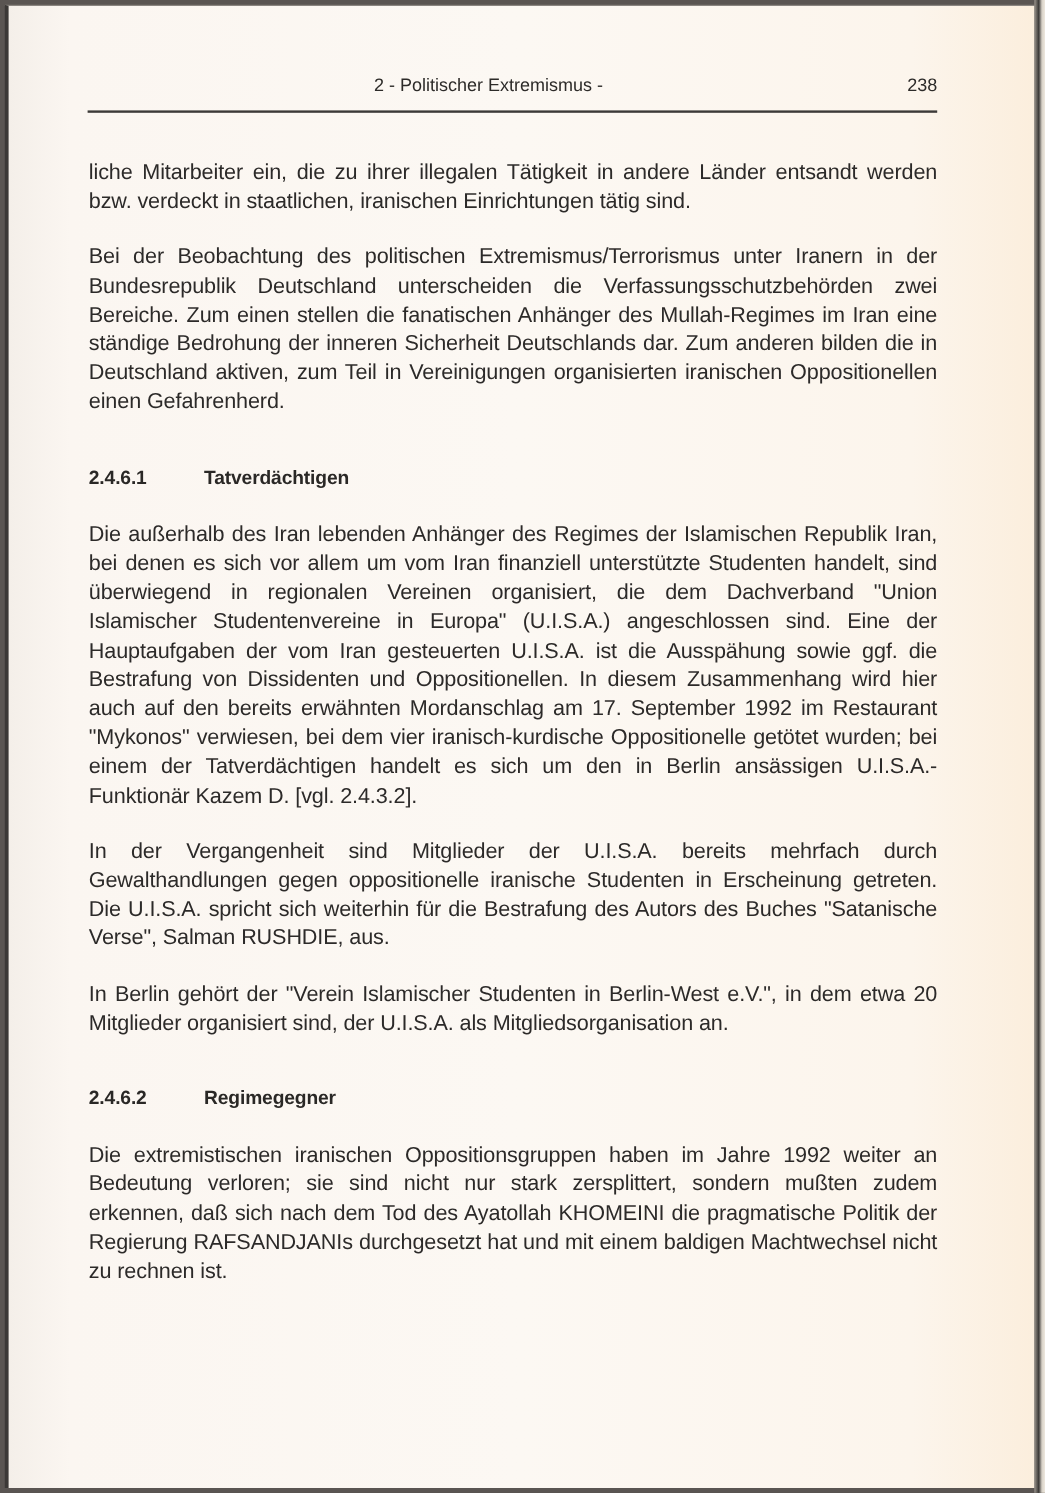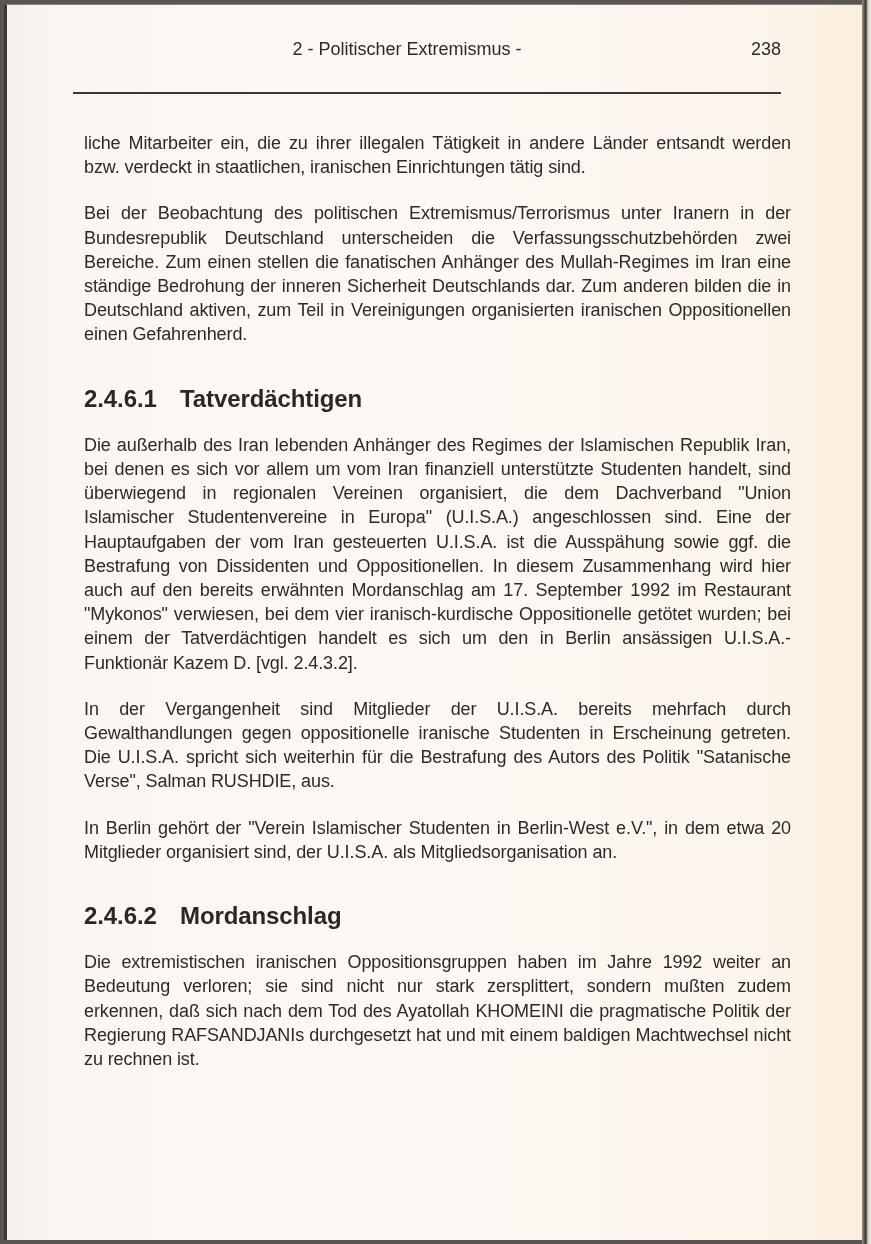--- a/index.html
+++ b/index.html
@@ -14,40 +14,39 @@
       background: linear-gradient(to right, #f4efe9 0%, #fbf6f1 6%, #fcf8f3 50%, #fcf5ec 88%, #fbeedd 100%);
       border-left: 3px solid #3b3836;
       border-top: 1px solid #8a8580;
       box-sizing: border-box;
     }
     .right-edge {
       position: absolute; right: 0; top: 0; width: 9px; height: 1244px;
       background: linear-gradient(to right, #9b958d, #3a3836 40%, #d8d2c8 70%, #efe9df);
     }
     .header {
-      position: absolute; left: 66px; top: 34px; width: 708px; height: 24px;
-      font-size: 18px; color: #2d2b29;
+      position: absolute; left: 66px; top: 58px; width: 708px; height: 24px;
+      font-size: 15px; color: #2d2b29;
     }
     .header .title { position: absolute; left: 0; right: 0; text-align: center; top: 0; padding-right: 40px; }
     .header .pagenum { position: absolute; right: 0; top: 0; }
     .rule {
       position: absolute; left: 66px; top: 87px; width: 708px; height: 1.5px;
       background: #3c3a38;
     }
     .content {
       position: absolute; left: 67px; top: 126px; width: 707px;
       font-size: 18px; line-height: 24.2px; color: #2c2a29;
       letter-spacing: -0.1px;
-      margin-left: 10px;
     }
     .content p { margin: 0; text-align: justify; }
     .gap-sm { height: 22px; }
     .gap-lg { height: 40px; }
     h3 {
-      margin: 0; font-size: 24px; font-weight: bold; color: #2a2826;
+      margin: 0; font-size: 16px; font-weight: bold; color: #2a2826;
       display: flex;
     }
     h3 .num { width: 96px; }
   </style>
 </head>
 <body>
 
 <div class="page">
   <div class="header">
     <span class="title">2 - Politischer Extremismus -</span>
@@ -61,26 +60,26 @@
     <p>Bei der Beobachtung des politischen Extremismus/Terrorismus unter Iranern in der Bundesrepublik Deutschland unterscheiden die Verfassungsschutzbehörden zwei Bereiche. Zum einen stellen die fanatischen Anhänger des Mullah-Regimes im Iran eine ständige Bedrohung der inneren Sicherheit Deutschlands dar. Zum anderen bilden die in Deutschland aktiven, zum Teil in Vereinigungen organisierten iranischen Oppositionellen einen Gefahrenherd.</p>
     <div class="gap-lg"></div>
 
     <h3>
       <span class="num">2.4.6.1</span>
       <span>Tatverdächtigen</span>
     </h3>
     <div class="gap-sm"></div>
     <p>Die außerhalb des Iran lebenden Anhänger des Regimes der Islamischen Republik Iran, bei denen es sich vor allem um vom Iran finanziell unterstützte Studenten handelt, sind überwiegend in regionalen Vereinen organisiert, die dem Dachverband "Union Islamischer Studentenvereine in Europa" (U.I.S.A.) angeschlossen sind. Eine der Hauptaufgaben der vom Iran gesteuerten U.I.S.A. ist die Ausspähung sowie ggf. die Bestrafung von Dissidenten und Oppositionellen. In diesem Zusammenhang wird hier auch auf den bereits erwähnten Mordanschlag am 17. September 1992 im Restaurant "Mykonos" verwiesen, bei dem vier iranisch-kurdische Oppositionelle getötet wurden; bei einem der Tatverdächtigen handelt es sich um den in Berlin ansässigen U.I.S.A.-Funktionär Kazem D. [vgl. 2.4.3.2].</p>
     <div class="gap-sm"></div>
-    <p>In der Vergangenheit sind Mitglieder der U.I.S.A. bereits mehrfach durch Gewalthandlungen gegen oppositionelle iranische Studenten in Erscheinung getreten. Die U.I.S.A. spricht sich weiterhin für die Bestrafung des Autors des Politik "Satanische Verse", Salman RUSHDIE, aus.</p>
+    <p>In der Vergangenheit sind Mitglieder der U.I.S.A. bereits mehrfach durch Gewalthandlungen gegen oppositionelle iranische Studenten in Erscheinung getreten. Die U.I.S.A. spricht sich weiterhin für die Bestrafung des Autors des Buches "Satanische Verse", Salman RUSHDIE, aus.</p>
     <div class="gap-sm"></div>
     <p>In Berlin gehört der "Verein Islamischer Studenten in Berlin-West e.V.", in dem etwa 20 Mitglieder organisiert sind, der U.I.S.A. als Mitgliedsorganisation an.</p>
     <div class="gap-lg"></div>
 
     <h3>
       <span class="num">2.4.6.2</span>
-      <span>Mordanschlag</span>
+      <span>Regimegegner</span>
     </h3>
     <div class="gap-sm"></div>
     <p>Die extremistischen iranischen Oppositionsgruppen haben im Jahre 1992 weiter an Bedeutung verloren; sie sind nicht nur stark zersplittert, sondern mußten zudem erkennen, daß sich nach dem Tod des Ayatollah KHOMEINI die pragmatische Politik der Regierung RAFSANDJANIs durchgesetzt hat und mit einem baldigen Machtwechsel nicht zu rechnen ist.</p>
   </div>
 </div>
 <div class="right-edge"></div>
 
 </body></html>

